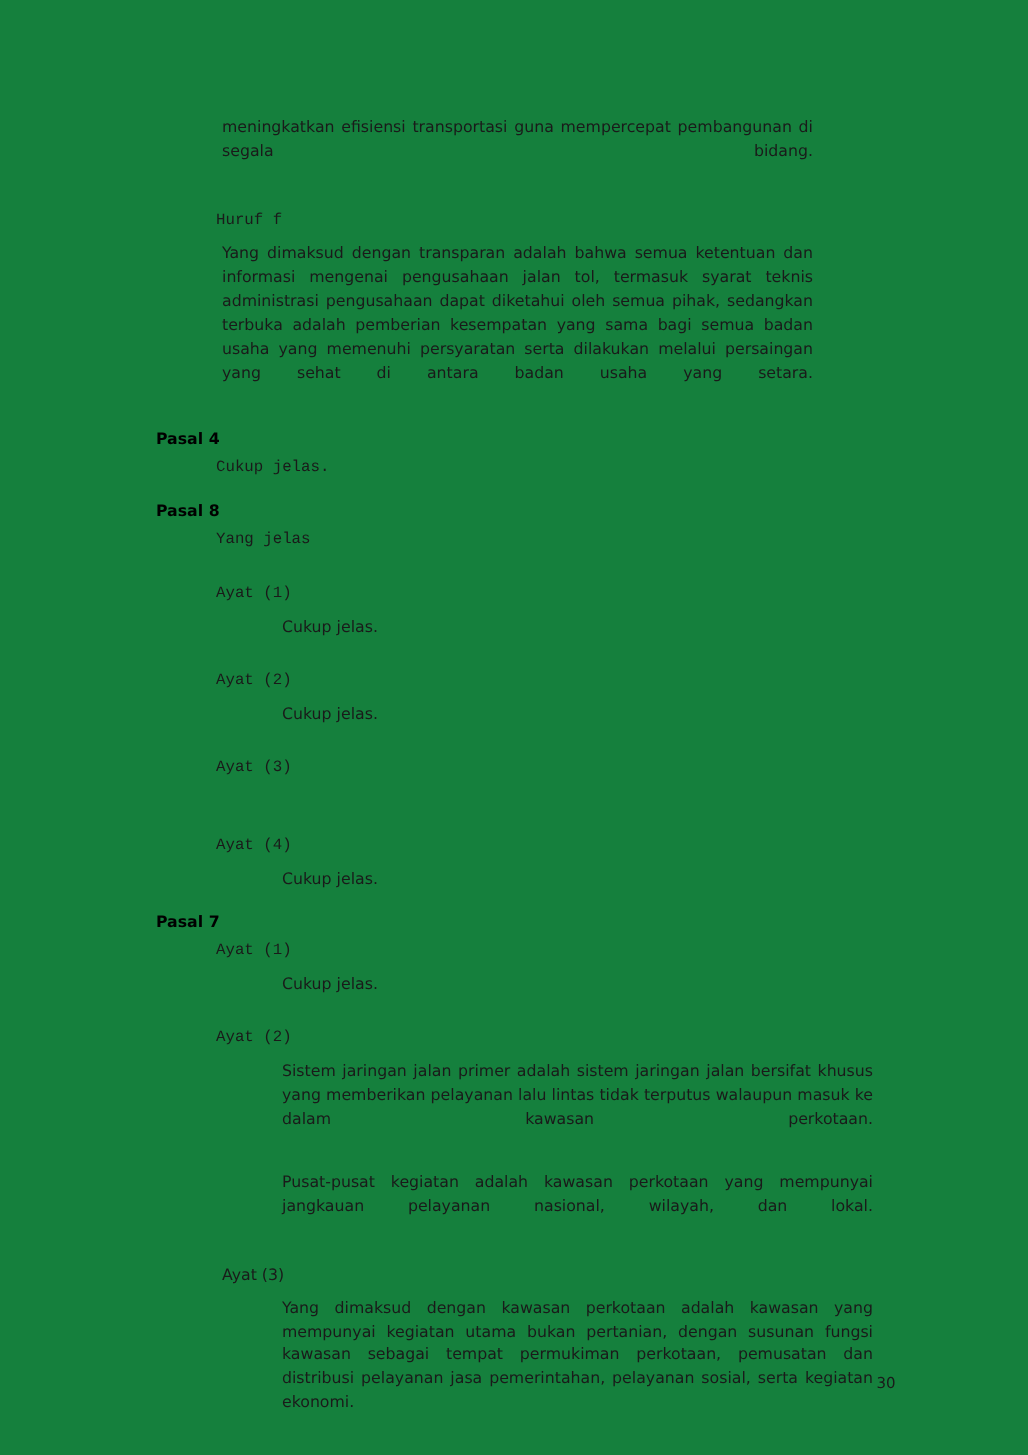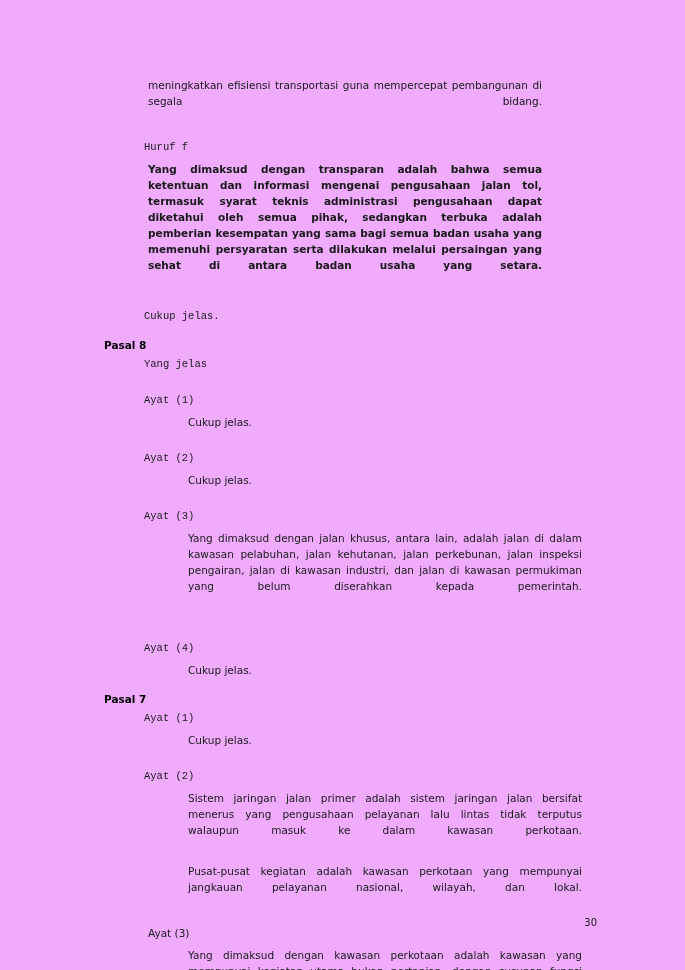--- a/index.html
+++ b/index.html
@@ -7,21 +7,21 @@
     padding: 0;
     background: #ffffff;
   }
   body {
     font-family: "DejaVu Sans", sans-serif;
   }
   .page {
     position: relative;
     width: 685px;
     height: 970px;
-    background: #f0abfc;
+    background: #15803d;
     overflow: hidden;
     box-sizing: border-box;
   }
   .content {
     position: absolute;
     left: 104px;
     top: 78px;
     width: 482px;
   }
   .para {
@@ -51,21 +51,21 @@
   .ind-1 { margin-left: 40px; font-family: Liberation Mono, monospace; }
   .ind-2 { margin-left: 44px; }
   .ind-3 { margin-left: 84px; }
   .gap-xs { height: 6px; }
   .gap-s { height: 10px; }
   .gap-m { height: 14px; }
   .gap-l { height: 20px; }
   .gap-xl { height: 30px; }
 
   .w-sub { width: 394px; }
-  .w-body { width: 394px; font-weight: bold; }
+  .w-body { width: 394px; }
   .w-top { width: 394px; }
 
   .page-number {
     position: absolute;
     right: 88px;
     bottom: 42px;
     font-size: 10px;
     color: #1a1a1a;
   }
 </style>
@@ -80,20 +80,21 @@
     <div class="gap-m"></div>
 
     <p class="para ind-1">Huruf f</p>
 
     <div class="gap-xs"></div>
 
     <p class="para w-body justified ind-2">Yang dimaksud dengan transparan adalah bahwa semua ketentuan dan informasi mengenai pengusahaan jalan tol, termasuk syarat teknis administrasi pengusahaan dapat diketahui oleh semua pihak, sedangkan terbuka adalah pemberian kesempatan yang sama bagi semua badan usaha yang memenuhi persyaratan serta dilakukan melalui persaingan yang sehat di antara badan usaha yang setara.</p>
 
     <div class="gap-m"></div>
 
+    <p class="heading ind-0">Pasal 4</p>
     <div class="gap-xs"></div>
     <p class="para ind-1">Cukup jelas.</p>
 
     <div class="gap-m"></div>
 
     <p class="heading ind-0">Pasal 8</p>
     <div class="gap-xs"></div>
     <p class="para ind-1">Yang jelas</p>
 
     <div class="gap-m"></div>
@@ -106,41 +107,40 @@
     <div class="gap-l"></div>
 
     <p class="para ind-1">Ayat (2)</p>
     <div class="gap-xs"></div>
     <p class="para ind-3">Cukup jelas.</p>
 
     <div class="gap-l"></div>
 
     <p class="para ind-1">Ayat (3)</p>
     <div class="gap-xs"></div>
-    <p class="para w-sub justified ind-3">Yang dimaksud dengan jalan khusus, antara lain, adalah jalan di dalam kawasan pelabuhan, jalan kehutanan, jalan perkebunan, jalan inspeksi pengairan, jalan di kawasan industri, dan jalan di kawasan permukiman yang belum diserahkan kepada pemerintah.</p>
 
     <div class="gap-xl"></div>
 
     <p class="para ind-1">Ayat (4)</p>
     <div class="gap-xs"></div>
     <p class="para ind-3">Cukup jelas.</p>
 
     <div class="gap-m"></div>
 
     <p class="heading ind-0">Pasal 7</p>
     <div class="gap-xs"></div>
     <p class="para ind-1">Ayat (1)</p>
     <div class="gap-xs"></div>
     <p class="para ind-3">Cukup jelas.</p>
 
     <div class="gap-l"></div>
 
     <p class="para ind-1">Ayat (2)</p>
     <div class="gap-xs"></div>
-    <p class="para w-sub justified ind-3">Sistem jaringan jalan primer adalah sistem jaringan jalan bersifat menerus yang pengusahaan pelayanan lalu lintas tidak terputus walaupun masuk ke dalam kawasan perkotaan.</p>
+    <p class="para w-sub justified ind-3">Sistem jaringan jalan primer adalah sistem jaringan jalan bersifat khusus yang memberikan pelayanan lalu lintas tidak terputus walaupun masuk ke dalam kawasan perkotaan.</p>
 
     <div class="gap-s"></div>
 
     <p class="para w-sub justified ind-3">Pusat-pusat kegiatan adalah kawasan perkotaan yang mempunyai jangkauan pelayanan nasional, wilayah, dan lokal.</p>
 
     <div class="gap-m"></div>
 
     <p class="para ind-2">Ayat (3)</p>
     <div class="gap-xs"></div>
     <p class="para w-sub justified ind-3">Yang dimaksud dengan kawasan perkotaan adalah kawasan yang mempunyai kegiatan utama bukan pertanian, dengan susunan fungsi kawasan sebagai tempat permukiman perkotaan, pemusatan dan distribusi pelayanan jasa pemerintahan, pelayanan sosial, serta kegiatan ekonomi.</p>

